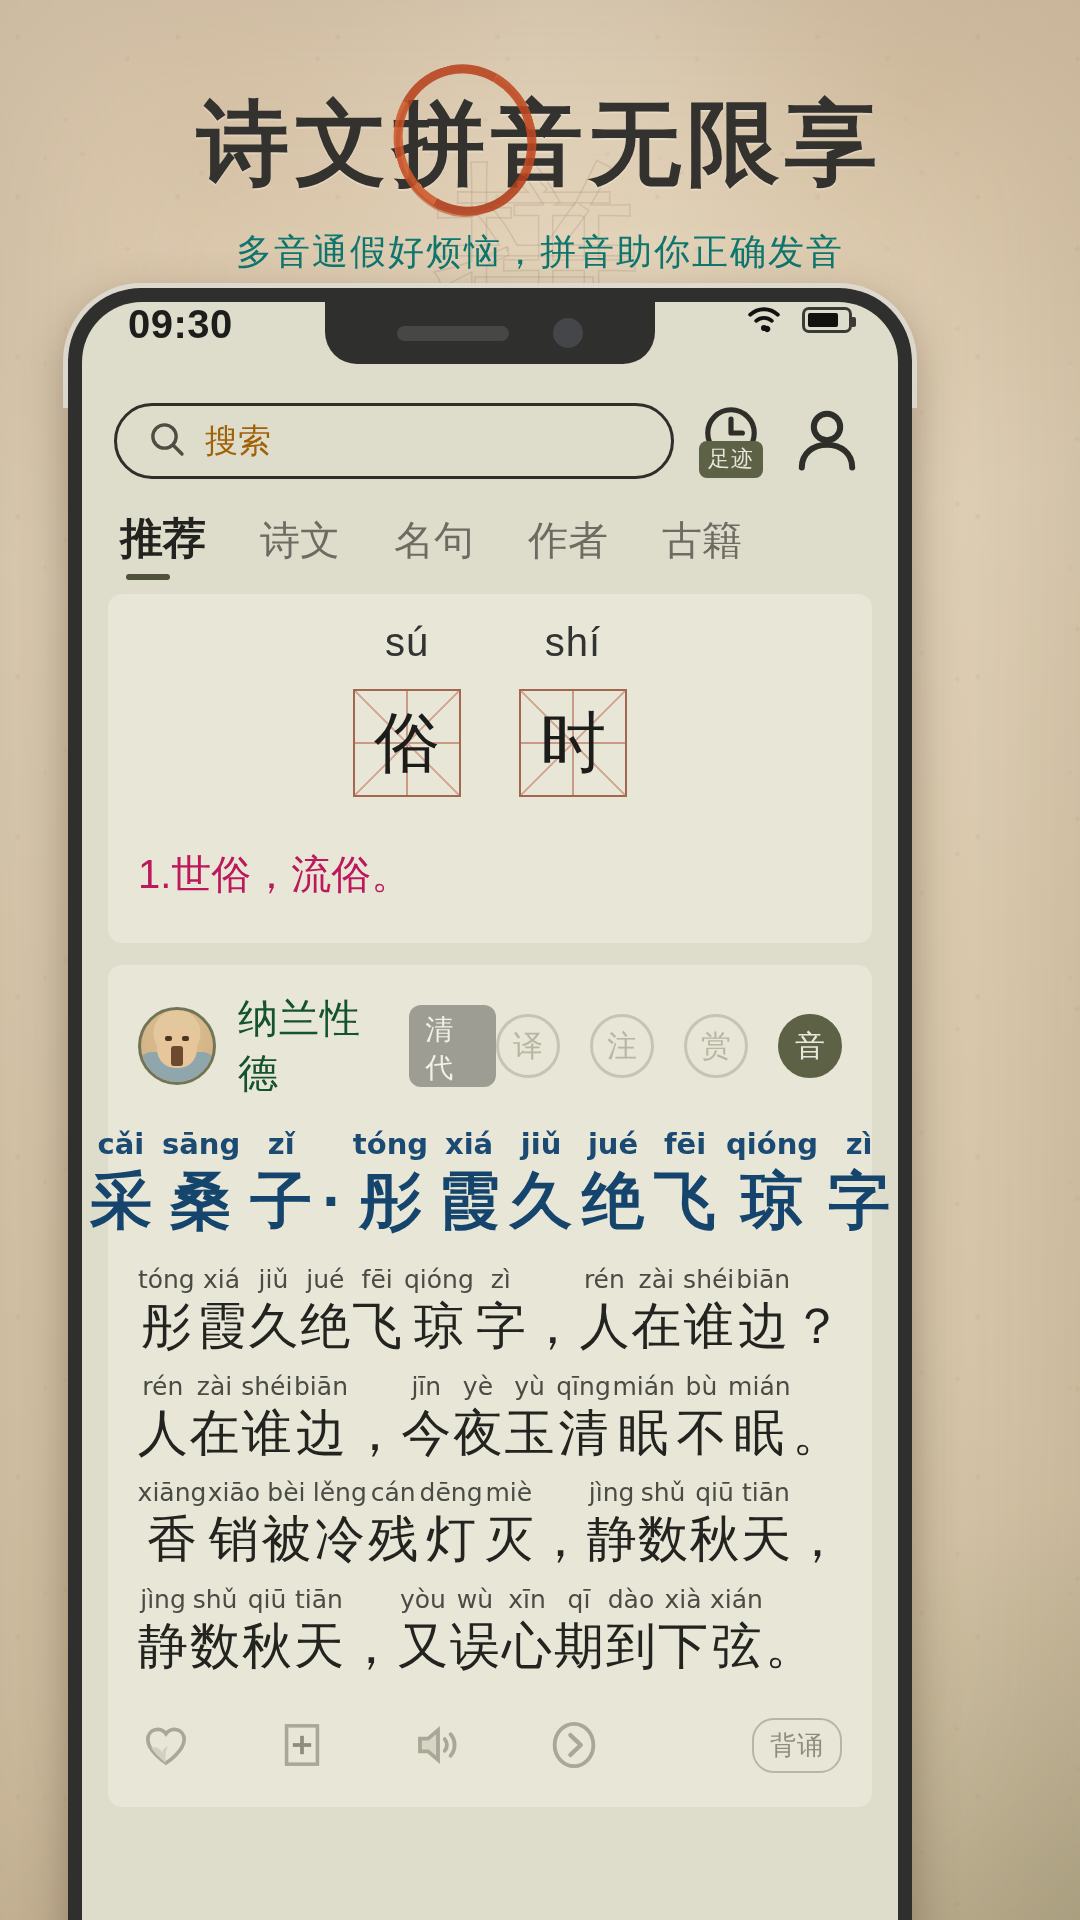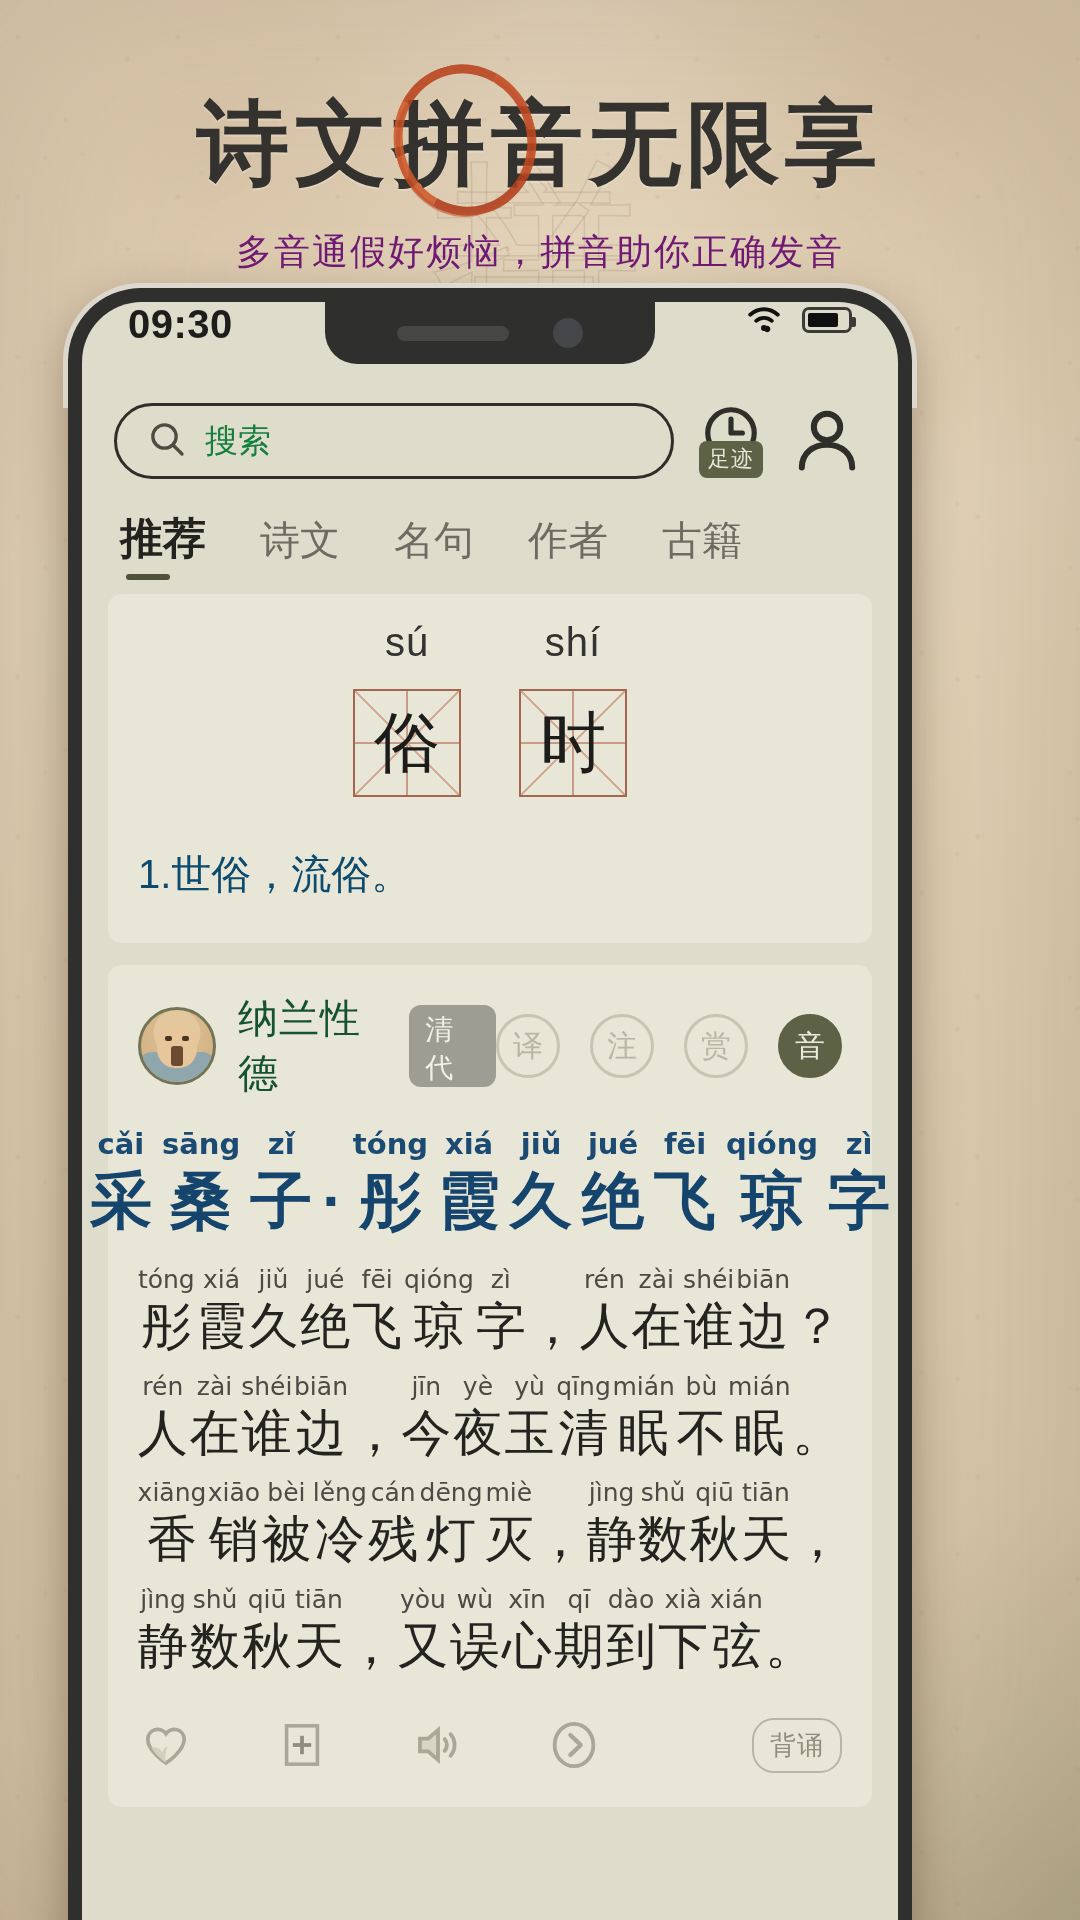--- a/index.html
+++ b/index.html
@@ -76,21 +76,21 @@
     pointer-events:none;
   }
   .brush-circle:after{
     content:"";position:absolute;left:-8px;top:-4px;right:-6px;bottom:-10px;
     border:4px solid rgba(186,66,30,.55);
     border-radius:50%;
     transform:rotate(9deg);
   }
   .subhead{
     margin-top:22px;
-    font-size:36px; letter-spacing:2px; color:#701a75;
+    font-size:36px; letter-spacing:2px; color:#0f766e;
   }
 
   
   .phone{
     position:absolute; left:68px; top:288px;
     width:844px; height:1700px;
     background:#2f2f2e;
     border-radius:72px 72px 0 0;
     padding:14px 14px 0 14px;
     box-shadow:0 14px 46px rgba(70,52,32,.42);
@@ -136,21 +136,21 @@
   
   .searchrow{
     display:flex; align-items:center; gap:18px;
     padding:4px 32px 0 32px;
   }
   .searchbox{
     flex:1; height:76px; border:3px solid #2e2e2a; border-radius:40px;
     display:flex; align-items:center; gap:18px; padding:0 30px;
     background:transparent;
   }
-  .searchbox .ph{ font-size:33px; color:#15803d; }
+  .searchbox .ph{ font-size:33px; color:#a16207; }
   .hist{
     position:relative; width:78px; height:78px;
     display:flex; align-items:flex-start; justify-content:center;
   }
   .hist .badge{
     position:absolute; bottom:2px; left:50%; transform:translateX(-50%);
     background:#5d6145; color:#e8e6d8; font-size:22px;
     padding:3px 9px 4px; border-radius:8px; letter-spacing:1px; white-space:nowrap;
   }
   .avatar-btn{ width:78px;height:78px;display:flex;align-items:center;justify-content:center;}
@@ -185,21 +185,21 @@
       linear-gradient(to right, transparent calc(50% - 1px), #c99b86 calc(50% - 1px), #c99b86 calc(50% + 1px), transparent calc(50% + 1px)),
       linear-gradient(to bottom, transparent calc(50% - 1px), #c99b86 calc(50% - 1px), #c99b86 calc(50% + 1px), transparent calc(50% + 1px));
   }
   .tzg:after{
     background:
       linear-gradient(to bottom right, transparent calc(50% - 1px), #d4ab97 calc(50% - 1px), #d4ab97 calc(50% + 1px), transparent calc(50% + 1px)),
       linear-gradient(to bottom left, transparent calc(50% - 1px), #d4ab97 calc(50% - 1px), #d4ab97 calc(50% + 1px), transparent calc(50% + 1px));
   }
   .tzg span{position:relative;z-index:2;}
   .defs{ margin-top:42px; }
-  .def{ font-size:40px; color:#0c4a6e; line-height:1.75; }
+  .def{ font-size:40px; color:#be185d; line-height:1.75; }
 
   
   .poem-head{ display:flex; align-items:center; }
   .pavatar{
     width:78px;height:78px;border-radius:50%;
     border:3px solid #717556;
     background:radial-gradient(circle at 50% 32%, #e3c79d 0 38%, #d8b98c 39%, #cfae7f 100%);
     position:relative; overflow:hidden; flex:none;
   }
   .pavatar i.face{position:absolute;left:50%;top:22%;transform:translateX(-50%);width:40px;height:42px;border-radius:50% 50% 45% 45%;background:#e8c69c;}

